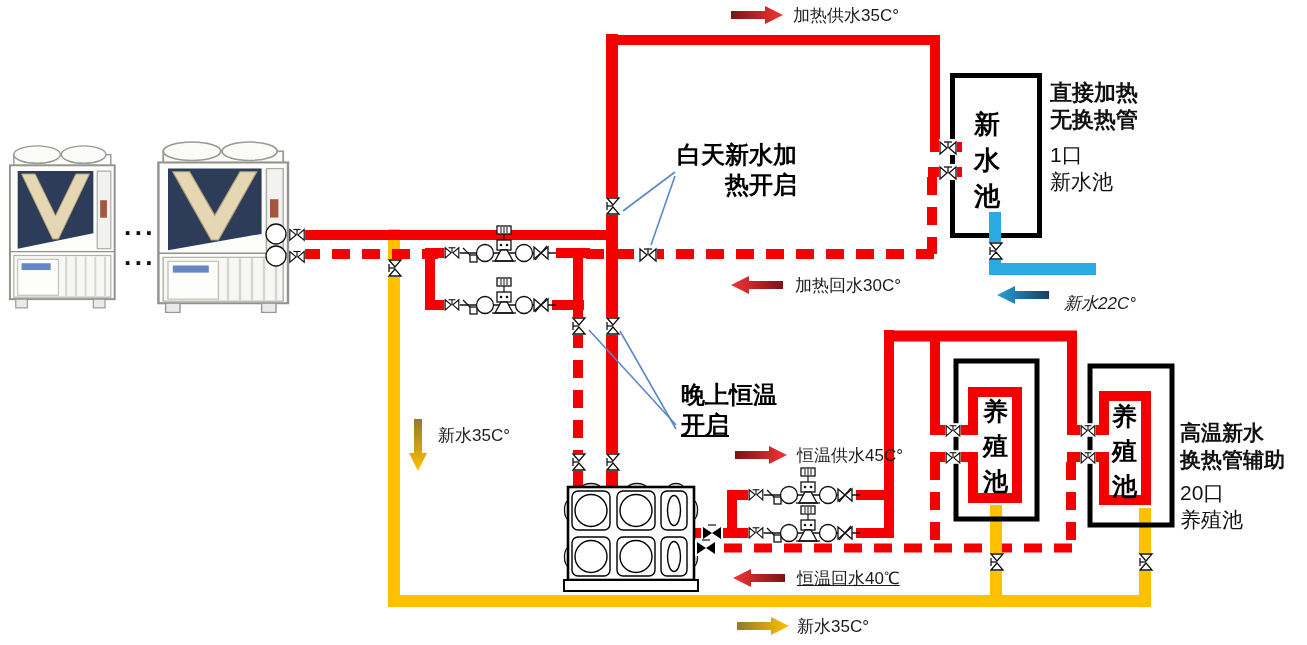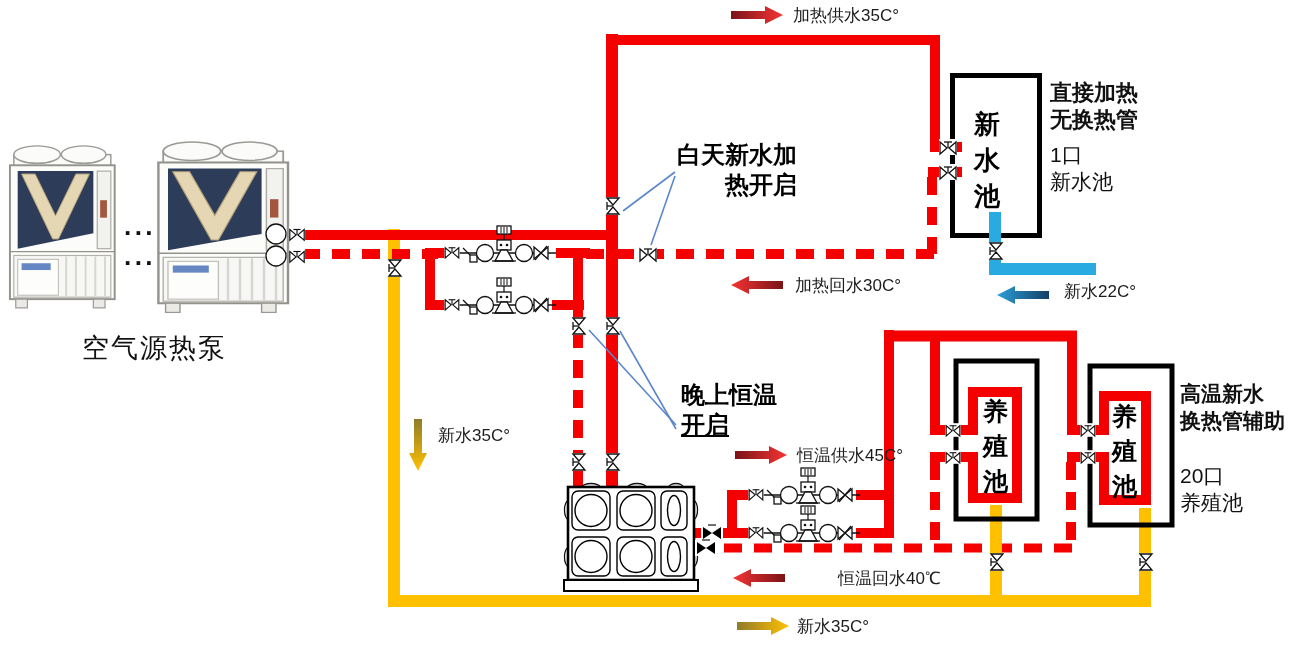--- a/index.html
+++ b/index.html
@@ -239,29 +239,28 @@
 
   <line x1="675" y1="172" x2="623" y2="211" class="ptr"></line>
   <line x1="675" y1="176" x2="651" y2="245" class="ptr"></line>
   <line x1="676" y1="425" x2="589" y2="330" class="ptr"></line>
   <line x1="676" y1="429" x2="620" y2="331" class="ptr"></line>
 </svg>
 
   <div class="dots" style="left:124px;top:218px;">···</div>
   <div class="dots" style="left:124px;top:248px;">···</div>
 
-  <div class="hp-label" style="left:82px;top:330px;">空气源热泵</div>
 
   <div class="lbl" style="left:793px;top:4px;">加热供水35C°</div>
   <div class="lbl" style="left:795px;top:274px;">加热回水30C°</div>
   <div class="lbl" style="left:797px;top:444px;">恒温供水45C°</div>
-  <div class="lbl" style="left:838px;top:567px;">恒温回水40℃</div>
+  <div class="lbl" style="left:797px;top:567px;text-decoration:underline;">恒温回水40℃</div>
   <div class="lbl" style="left:797px;top:615px;">新水35C°</div>
   <div class="lbl" style="left:438px;top:424px;">新水35C°</div>
-  <div class="lbl" style="left:1064px;top:280px;">新水22C°</div>
+  <div class="lbl" style="left:1064px;top:292px;font-style:italic;">新水22C°</div>
 
   <div class="ann" style="left:677px;top:140px;text-align:right;">
     <span style="display:block;">白天新水加</span>
     <span style="display:block;">热开启</span>
   </div>
   <div class="ann" style="left:681px;top:380px;">
     <span style="display:block;">晚上恒温</span>
     <span style="display:block;text-decoration:underline;">开启</span>
   </div>
 
@@ -269,19 +268,19 @@
   <div class="vtext" style="left:983px;top:394px;font-size:25px;line-height:35px;">养殖池</div>
   <div class="vtext" style="left:1112px;top:399px;font-size:25px;line-height:35px;">养殖池</div>
 
   <div style="position:absolute;left:1050px;top:79px;">
     <div class="note-b">直接加热</div>
     <div class="note-b">无换热管</div>
     <div class="note-n" style="margin-top:8px;">1口</div>
     <div class="note-n">新水池</div>
   </div>
   <div style="position:absolute;left:1180px;top:380px;">
-    <div class="note-b" style="font-size:21px;">高温新水</div>
+    <div class="note-b" style="font-size:21px;margin-top:39px;">高温新水</div>
     <div class="note-b" style="font-size:21px;">换热管辅助</div>
-    <div class="note-n" style="margin-top:28px;">20口</div>
+    <div class="note-n" style="margin-top:6px;">20口</div>
     <div class="note-n">养殖池</div>
   </div>
 
 </div>
 
 </body></html>

